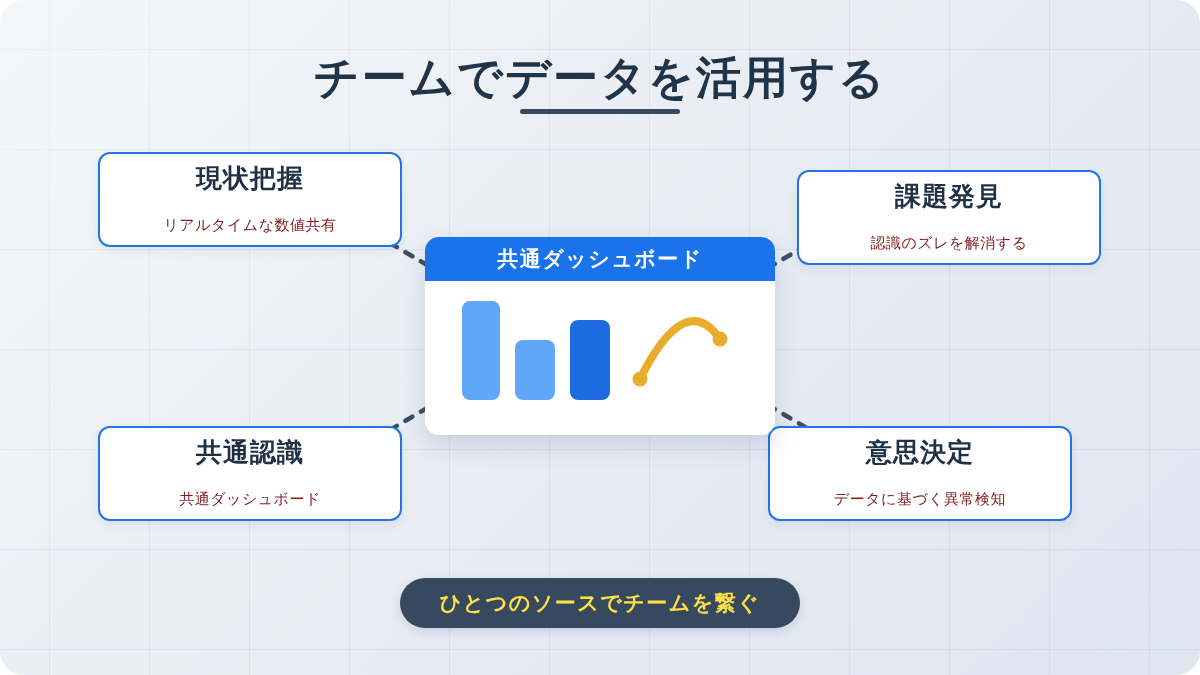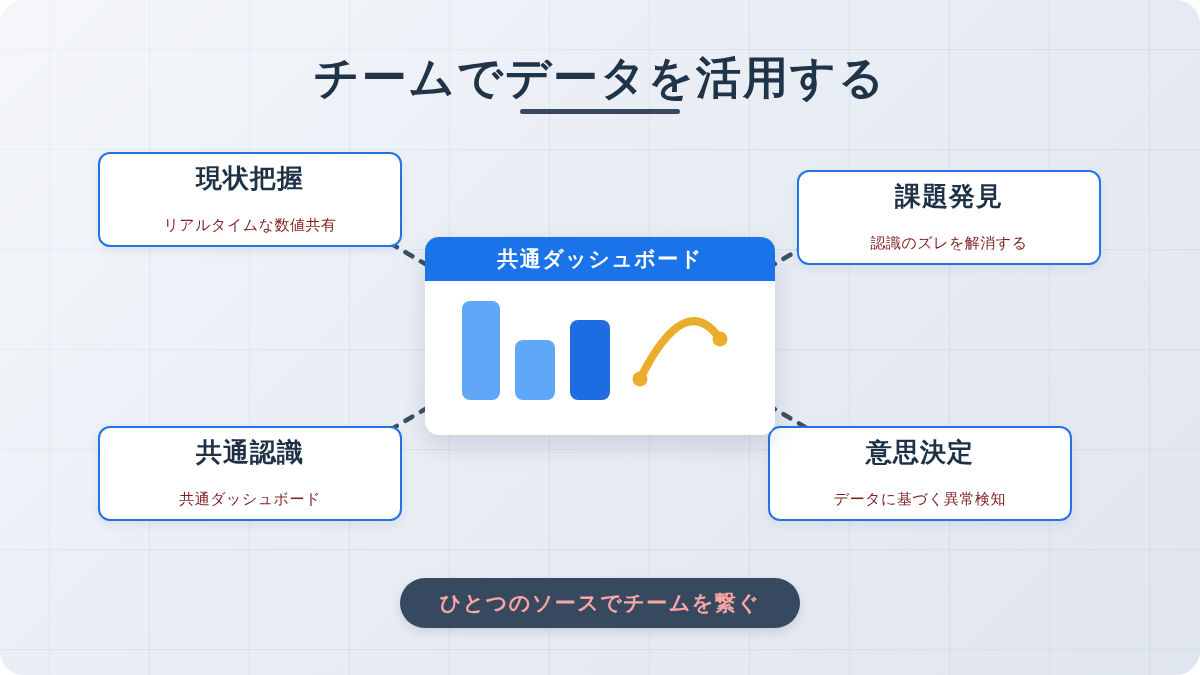--- a/index.html
+++ b/index.html
@@ -112,21 +112,21 @@
   }
   .footer-pill {
     position: absolute;
     left: 50%;
     transform: translateX(-50%);
     top: 578px;
     width: 400px;
     height: 50px;
     border-radius: 25px;
     background: #36495e;
-    color: #fca5a5;
+    color: #fde047;
     font-size: 21px;
     font-weight: 800;
     letter-spacing: 1.5px;
     display: flex;
     align-items: center;
     justify-content: center;
     z-index: 2;
     box-shadow: 0 4px 10px rgba(40, 70, 120, 0.15);
   }
 </style>

